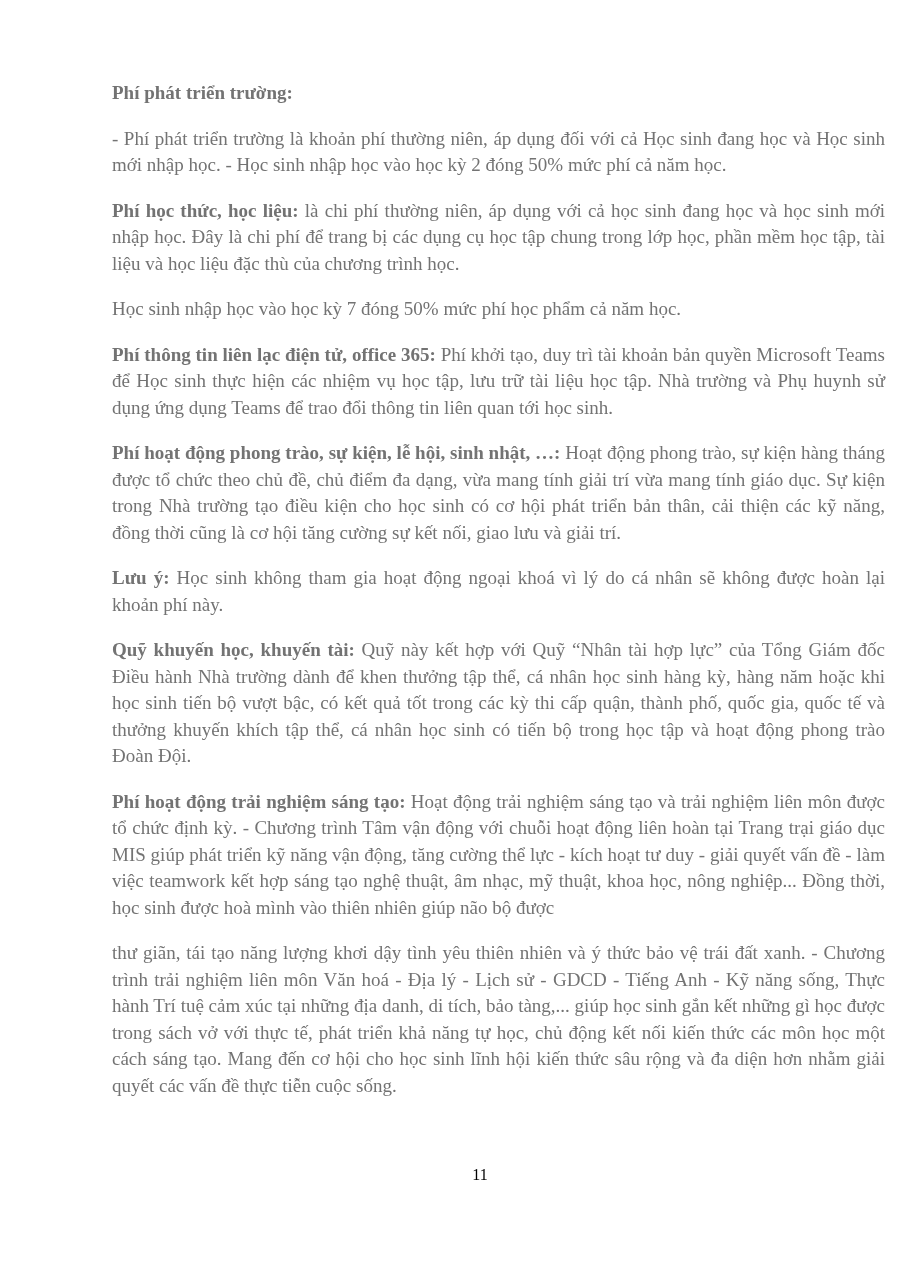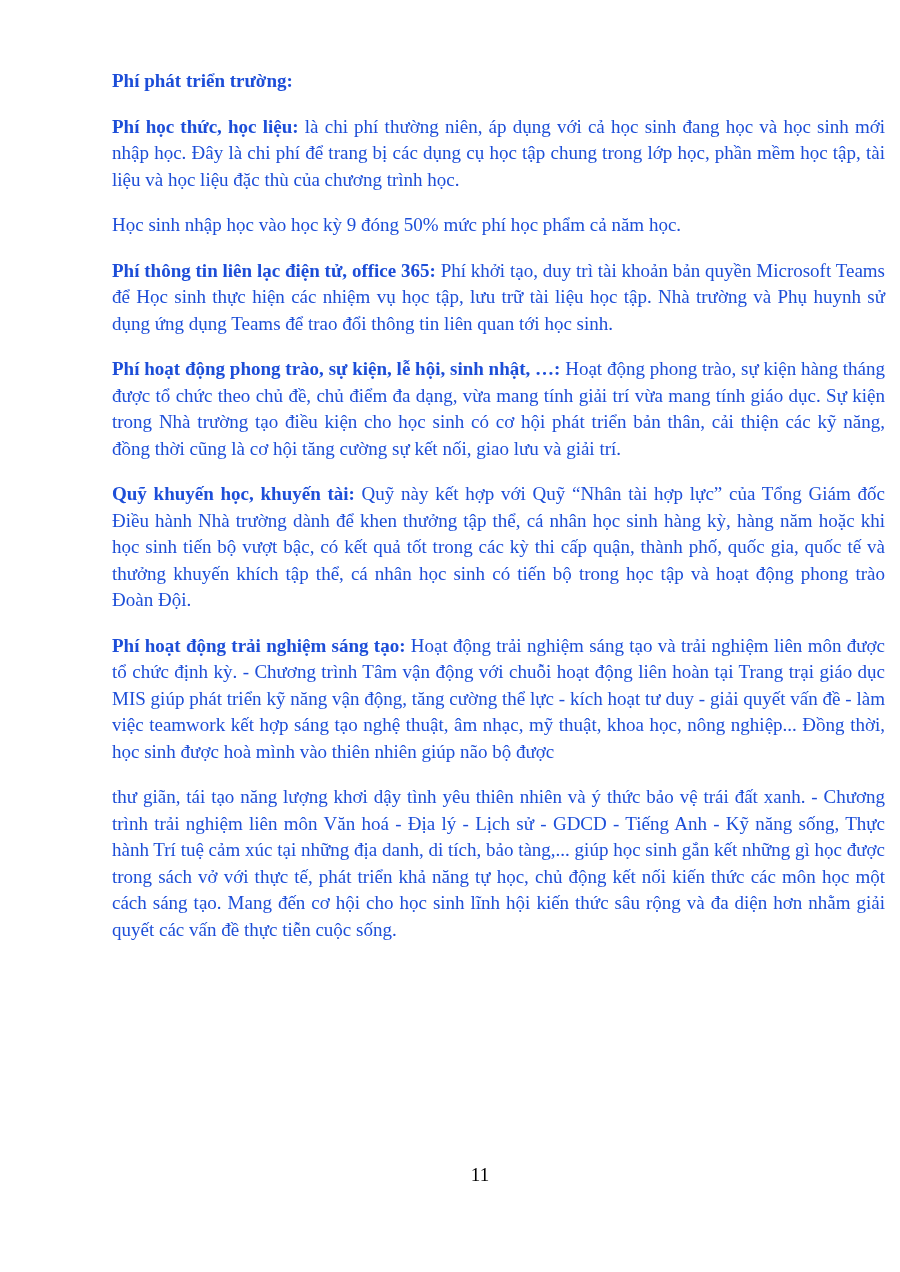--- a/index.html
+++ b/index.html
@@ -16,58 +16,60 @@
     font-family: "Liberation Serif", "DejaVu Serif", serif;
     color: #000000;
   }
   .content {
     position: absolute;
     left: 112px;
     top: 64px;
     width: 773px;
   }
   .para {
-    margin: 4px 0 19px 0;
+    margin: 16px 0 19px 0;
     font-size: 19px;
     line-height: 26.5px;
     text-align: justify;
-    color: #1d4ed8;
+    color: #737373;
   }
   .para .lead {
     font-weight: 700;
   }
   .pageno {
     position: absolute;
     top: 1162px;
     left: 60px;
     right: 0;
     text-align: center;
-    font-size: 19px;
+    font-size: 16px;
     line-height: 26.5px;
     color: #000000;
   }
 </style>
 </head>
 <body>
 
 <div class="page">
   <div class="content">
 
     <p class="para"><b class="lead">Phí phát triển trường:</b><span></span></p>
 
+    <p class="para"><b class="lead"></b><span>- Phí phát triển trường là khoản phí thường niên, áp dụng đối với cả Học sinh đang học và Học sinh mới nhập học. - Học sinh nhập học vào học kỳ 2 đóng 50% mức phí cả năm học.</span></p>
 
 
     <p class="para"><b class="lead">Phí học thức, học liệu:</b><span> là chi phí thường niên, áp dụng với cả học sinh đang học và học sinh mới nhập học. Đây là chi phí để trang bị các dụng cụ học tập chung trong lớp học, phần mềm học tập, tài liệu và học liệu đặc thù của chương trình học.</span></p>
 
-    <p class="para"><b class="lead"></b><span>Học sinh nhập học vào học kỳ 9 đóng 50% mức phí học phẩm cả năm học.</span></p>
+    <p class="para"><b class="lead"></b><span>Học sinh nhập học vào học kỳ 7 đóng 50% mức phí học phẩm cả năm học.</span></p>
 
     <p class="para"><b class="lead">Phí thông tin liên lạc điện tử, office 365:</b><span> Phí khởi tạo, duy trì tài khoản bản quyền Microsoft Teams để Học sinh thực hiện các nhiệm vụ học tập, lưu trữ tài liệu học tập. Nhà trường và Phụ huynh sử dụng ứng dụng Teams để trao đổi thông tin liên quan tới học sinh.</span></p>
 
     <p class="para"><b class="lead">Phí hoạt động phong trào, sự kiện, lễ hội, sinh nhật, …:</b><span> Hoạt động phong trào, sự kiện hàng tháng được tổ chức theo chủ đề, chủ điểm đa dạng, vừa mang tính giải trí vừa mang tính giáo dục. Sự kiện trong Nhà trường tạo điều kiện cho học sinh có cơ hội phát triển bản thân, cải thiện các kỹ năng, đồng thời cũng là cơ hội tăng cường sự kết nối, giao lưu và giải trí.</span></p>
 
+    <p class="para"><b class="lead">Lưu ý:</b><span> Học sinh không tham gia hoạt động ngoại khoá vì lý do cá nhân sẽ không được hoàn lại khoản phí này.</span></p>
 
     <p class="para"><b class="lead">Quỹ khuyến học, khuyến tài:</b><span> Quỹ này kết hợp với Quỹ “Nhân tài hợp lực” của Tổng Giám đốc Điều hành Nhà trường dành để khen thưởng tập thể, cá nhân học sinh hàng kỳ, hàng năm hoặc khi học sinh tiến bộ vượt bậc, có kết quả tốt trong các kỳ thi cấp quận, thành phố, quốc gia, quốc tế và thưởng khuyến khích tập thể, cá nhân học sinh có tiến bộ trong học tập và hoạt động phong trào Đoàn Đội.</span></p>
 
     <p class="para"><b class="lead">Phí hoạt động trải nghiệm sáng tạo:</b><span> Hoạt động trải nghiệm sáng tạo và trải nghiệm liên môn được tổ chức định kỳ. - Chương trình Tâm vận động với chuỗi hoạt động liên hoàn tại Trang trại giáo dục MIS giúp phát triển kỹ năng vận động, tăng cường thể lực - kích hoạt tư duy - giải quyết vấn đề - làm việc teamwork kết hợp sáng tạo nghệ thuật, âm nhạc, mỹ thuật, khoa học, nông nghiệp... Đồng thời, học sinh được hoà mình vào thiên nhiên giúp não bộ được</span></p>
 
     <p class="para"><b class="lead"></b><span>thư giãn, tái tạo năng lượng khơi dậy tình yêu thiên nhiên và ý thức bảo vệ trái đất xanh. - Chương trình trải nghiệm liên môn Văn hoá - Địa lý - Lịch sử - GDCD - Tiếng Anh - Kỹ năng sống, Thực hành Trí tuệ cảm xúc tại những địa danh, di tích, bảo tàng,... giúp học sinh gắn kết những gì học được trong sách vở với thực tế, phát triển khả năng tự học, chủ động kết nối kiến thức các môn học một cách sáng tạo. Mang đến cơ hội cho học sinh lĩnh hội kiến thức sâu rộng và đa diện hơn nhằm giải quyết các vấn đề thực tiễn cuộc sống.</span></p>
 
   </div>
 
   <div class="pageno">11</div>

